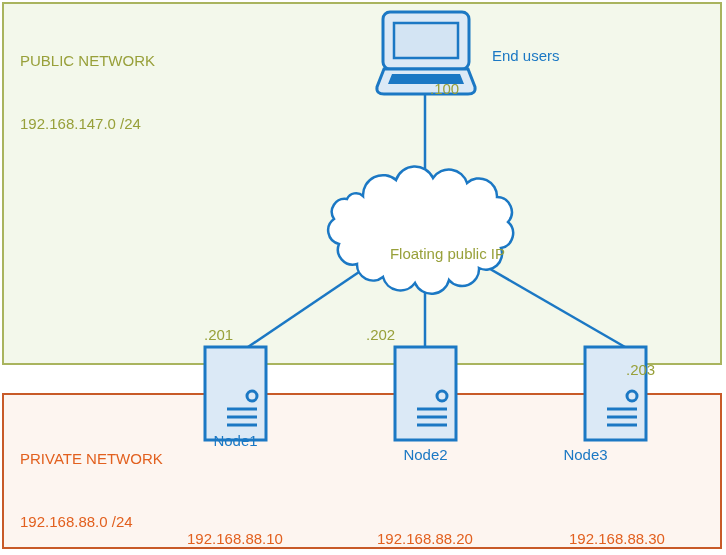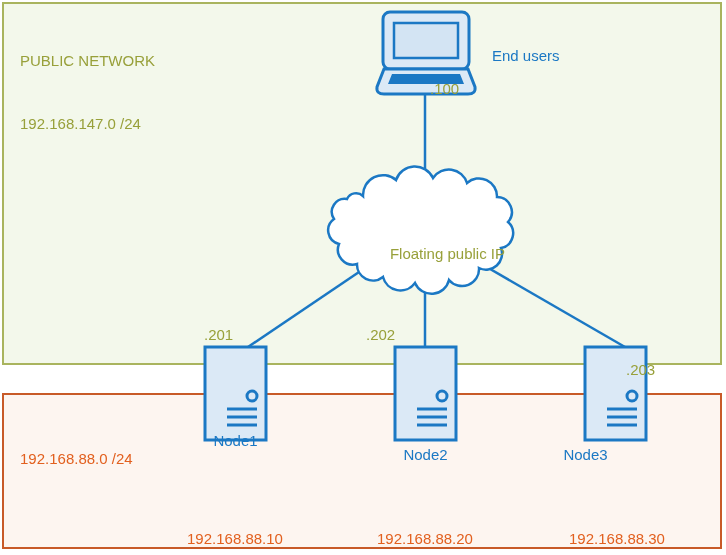--- a/index.html
+++ b/index.html
@@ -120,20 +120,21 @@
 
   <div class="lbl olive" style="left:204px; top:324px;">.201</div>
   <div class="lbl olive" style="left:366px; top:324px;">.202</div>
   <div class="lbl olive" style="left:626px; top:323px;margin-top:36px;">.203</div>
 
   <div class="lbl blue-t node-name" style="left:195px; top:430px;">Node1</div>
   <div class="lbl blue-t node-name" style="left:385px; top:444px;">Node2</div>
   <div class="lbl blue-t node-name" style="left:545px; top:444px;">Node3</div>
 
   <div class="lbl olive net-title orange-t" style="left:20px; top:406px;">
+    <div>PRIVATE NETWORK</div>
     <div>192.168.88.0 /24</div>
   </div>
 
   <div class="lbl orange-t ip-block" style="left:165px; top:481px;">
     <div>192.168.88.10</div>
     
   </div>
   <div class="lbl orange-t ip-block" style="left:355px; top:481px;">
     <div>192.168.88.20</div>
     

